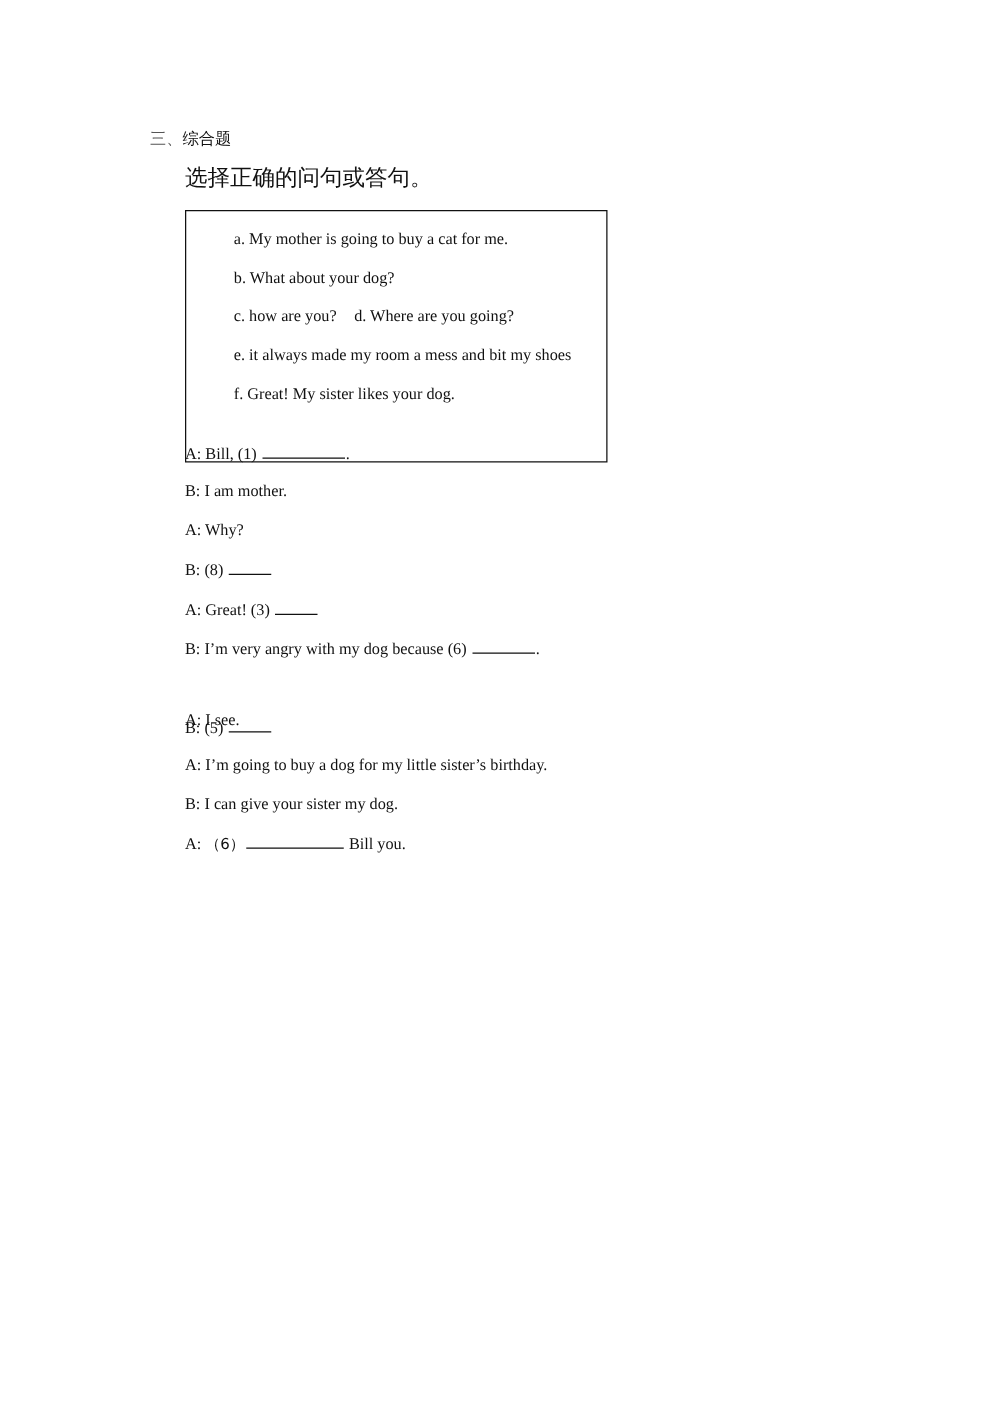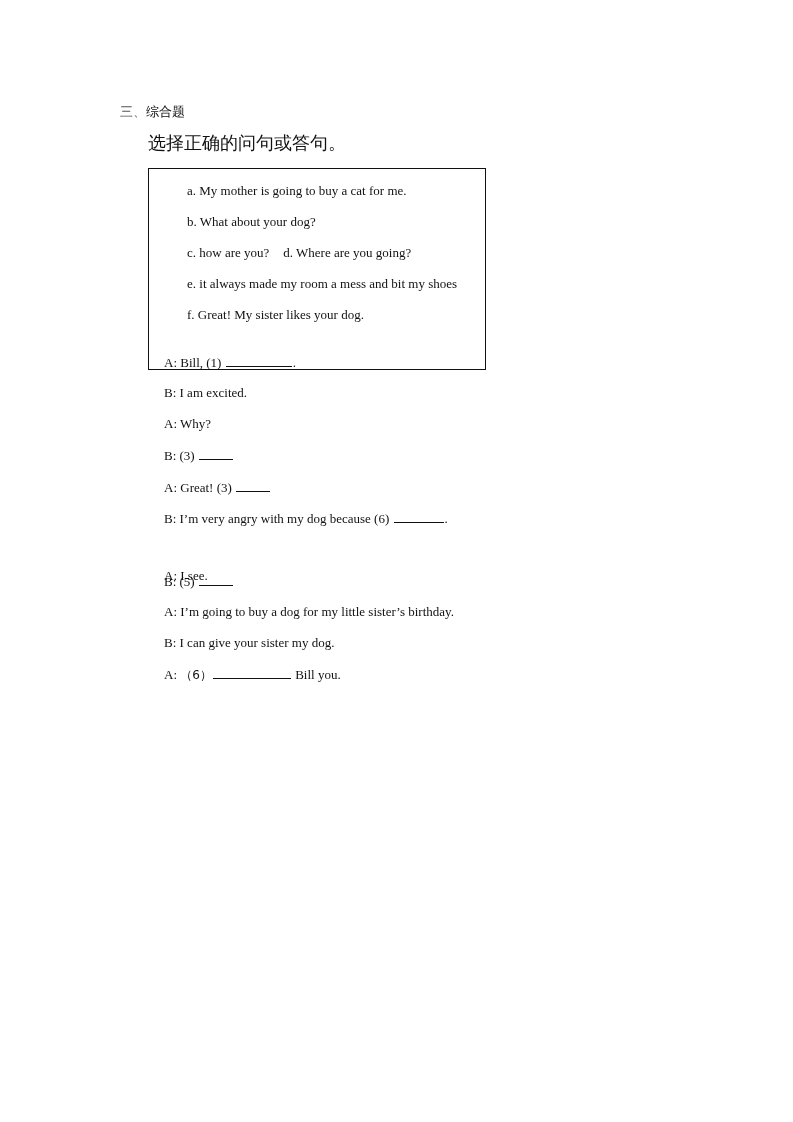--- a/index.html
+++ b/index.html
@@ -51,21 +51,21 @@
       font-size: 13px;
       line-height: 16px;
       white-space: nowrap;
     }
     .option .gap {
       display: inline-block;
       width: 14px;
     }
     .dialog-line {
       position: absolute;
-      left: 164px;
+      left: 148px;
       font-family: "Liberation Serif", serif;
       font-size: 13px;
       line-height: 16px;
       white-space: nowrap;
     }
     .blank {
       display: inline-block;
       border-bottom: 1px solid #111111;
       height: 12px;
       vertical-align: baseline;
@@ -92,26 +92,26 @@
   <div class="option" style="top: 76px;">
     <span>c. how are you?</span><span class="gap"></span><span>d. Where are you going?</span>
   </div>
   <div class="option" style="top: 138px;">f. Great! My sister likes your dog.</div>
 </div>
 
 <div class="dialog-line" style="top: 354px;">
   <span>A: Bill, (1) </span><span class="blank" style="width: 66px;"></span><span>.</span>
 </div>
 
-<div class="dialog-line" style="top: 385px;">B: I am excited.</div>
+<div class="dialog-line" style="top: 385px;">B: I am mother.</div>
 
 <div class="dialog-line" style="top: 416px;">A: Why?</div>
 
 <div class="dialog-line" style="top: 447px;">
-  <span>B: (3) </span><span class="blank" style="width: 34px;"></span>
+  <span>B: (8) </span><span class="blank" style="width: 34px;"></span>
 </div>
 
 <div class="dialog-line" style="top: 479px;">
   <span>A: Great! (3) </span><span class="blank" style="width: 34px;"></span>
 </div>
 
 <div class="dialog-line" style="top: 510px;">
   <span>B: I’m very angry with my dog because (6) </span><span class="blank" style="width: 50px;"></span><span>.</span>
 </div>
 

